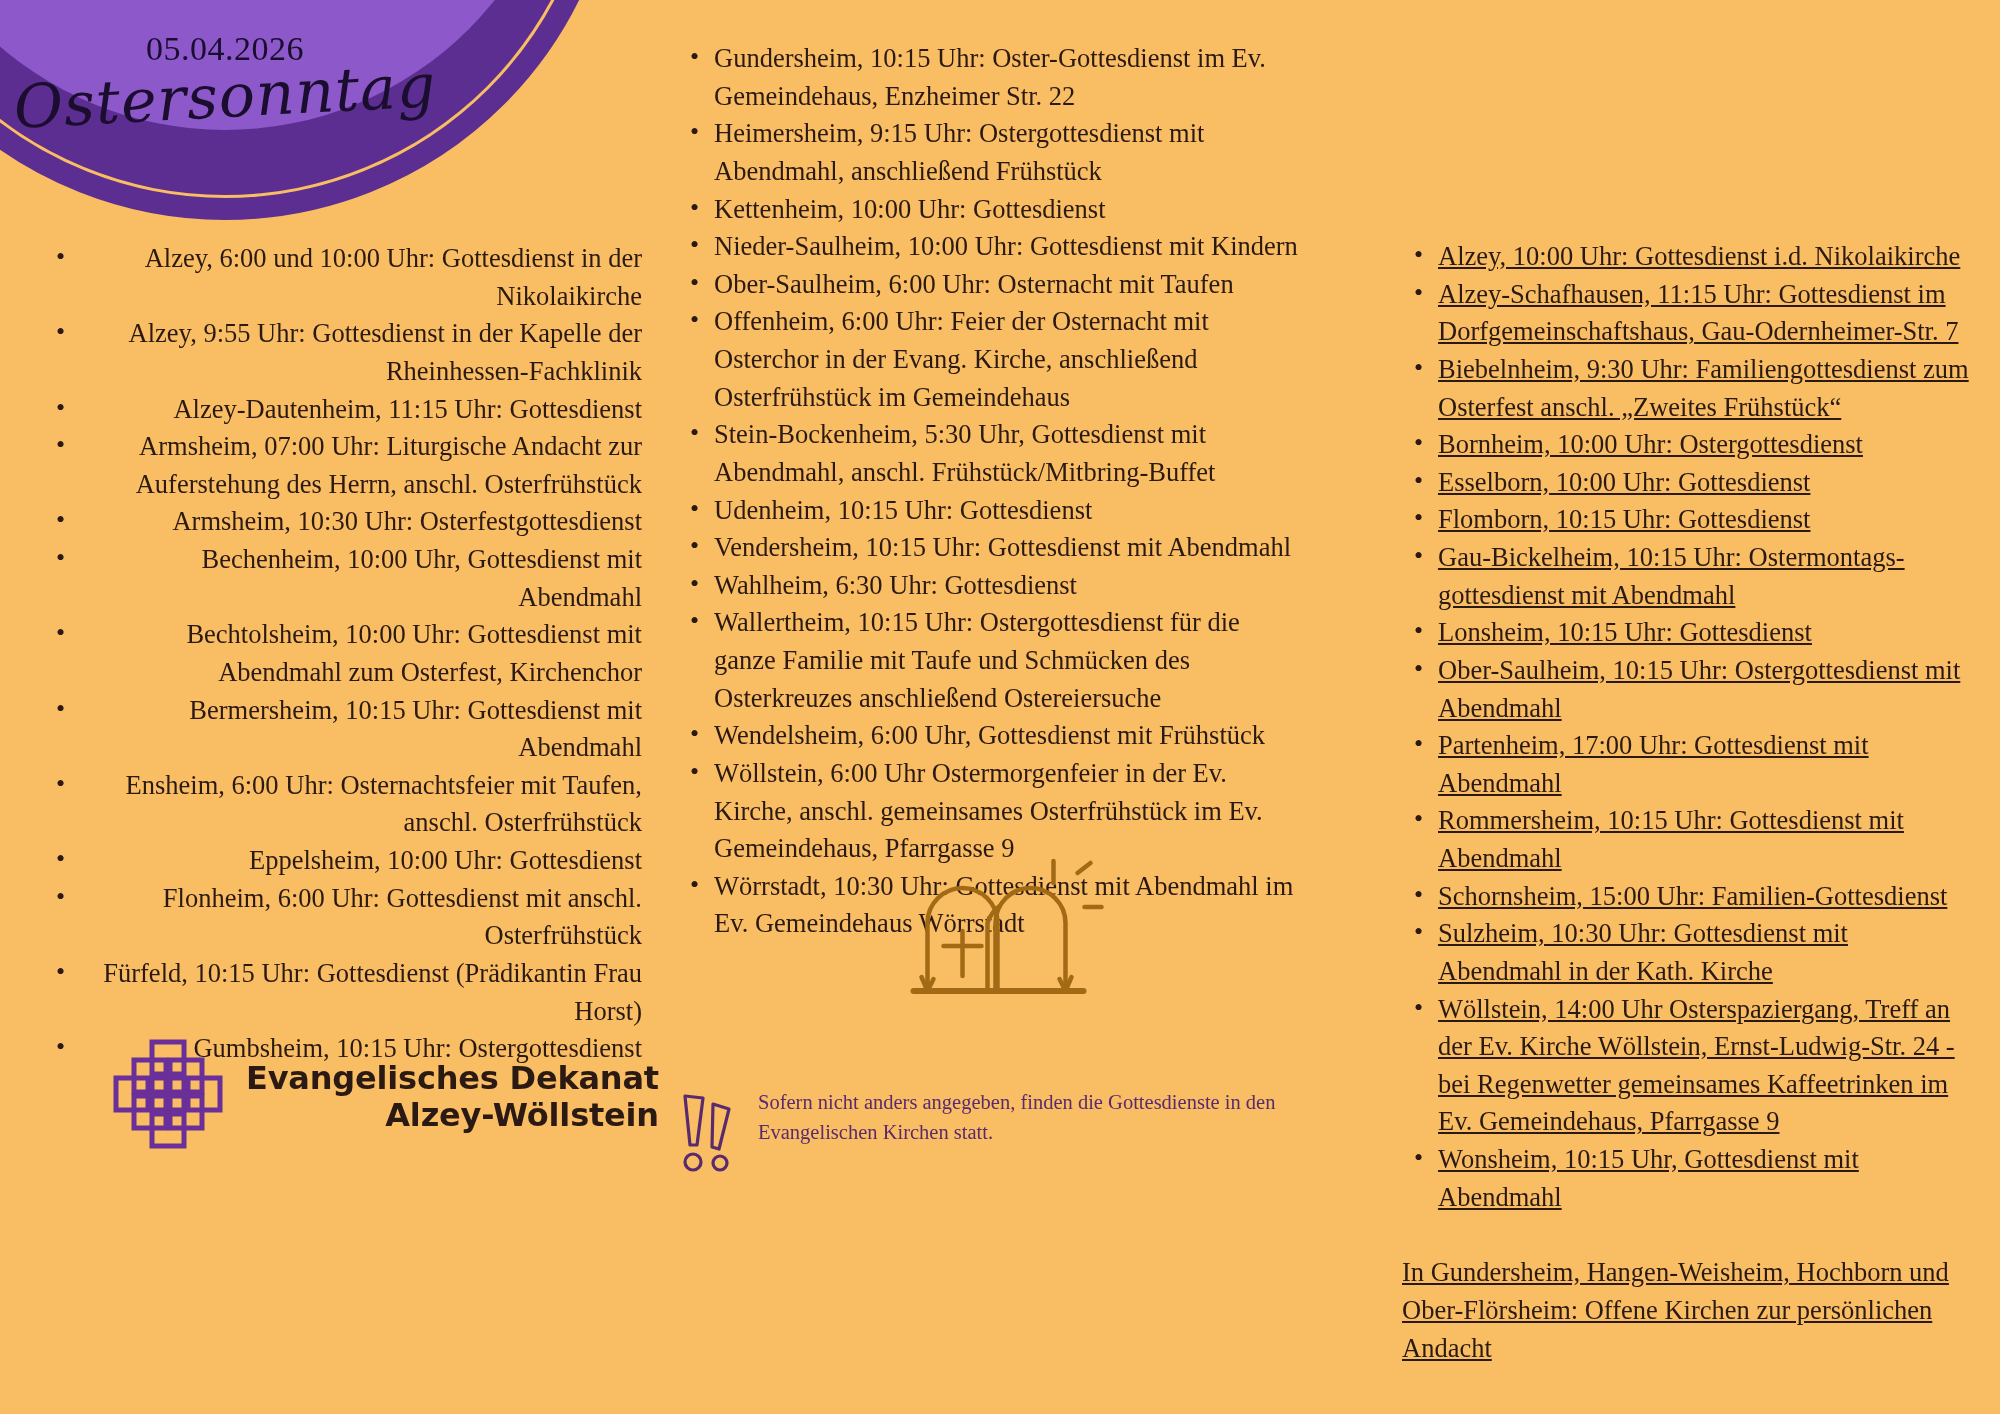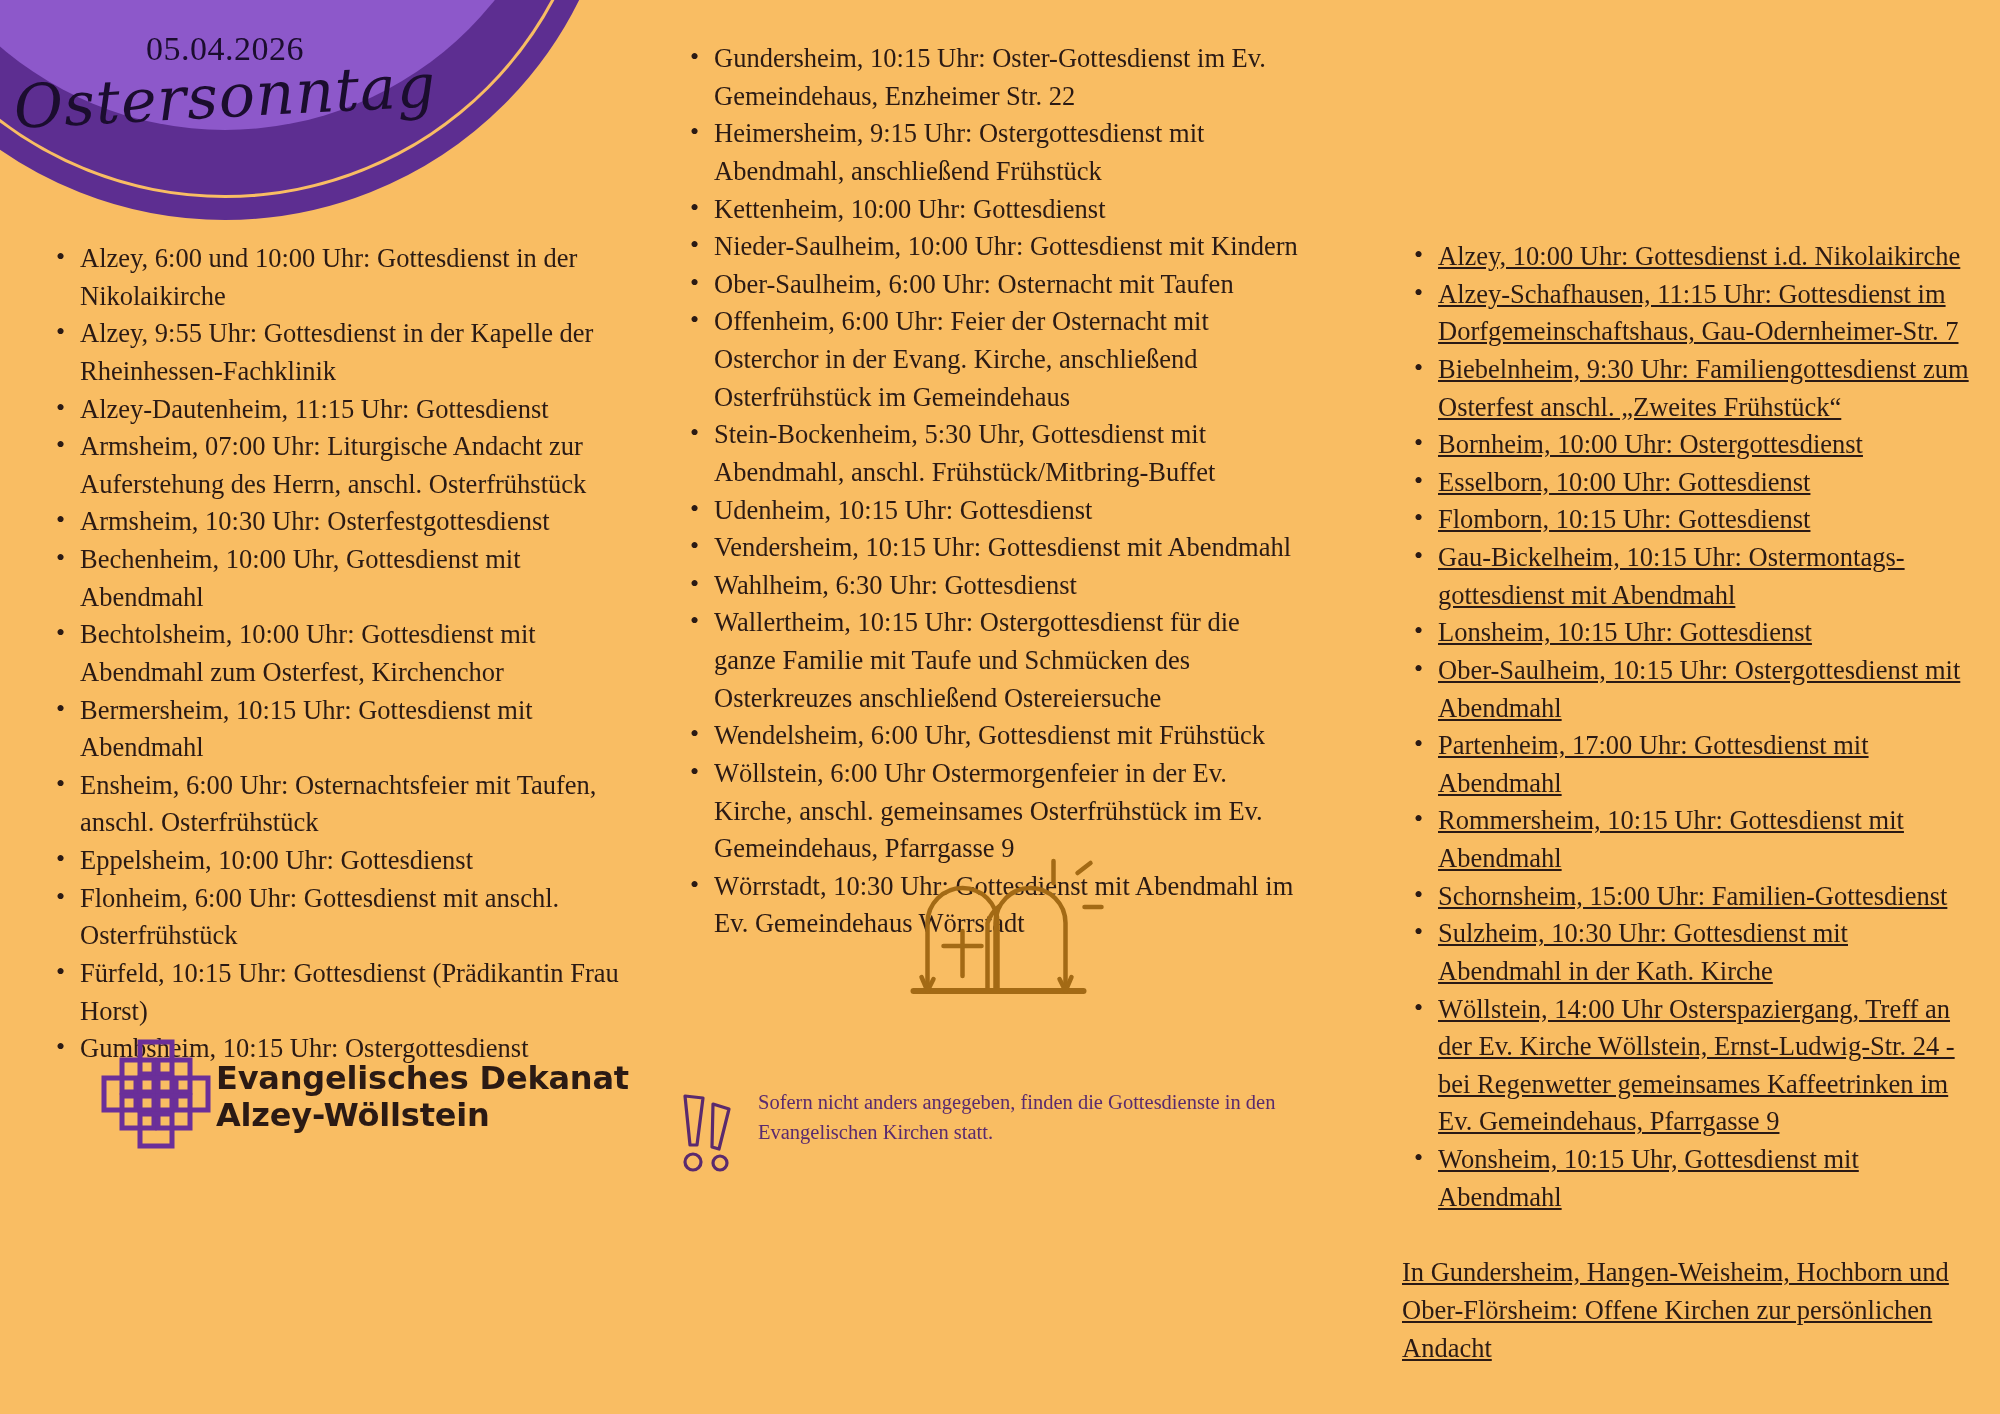--- a/index.html
+++ b/index.html
@@ -78,21 +78,21 @@
     position: absolute;
     inset: 0;
     display: flex;
     align-items: flex-start;
   }
   .col {
     position: relative;
     height: 1216px;
     padding: 0 26px;
   }
-  .col-left   { width: 666px; }
+  .col-left   { width: 666px; text-align: right; }
   .col-middle { width: 666px; }
   .col-right  { width: 668px; }
 
   ul.events {
     list-style: none;
     margin: 0;
     padding: 0;
   }
   ul.events li {
     position: relative;
@@ -116,24 +116,25 @@
   .col-middle ul.events{ margin-top: 40px; }
   .col-right ul.events { margin-top: 238px; }
 
   .col-left   { padding-left: 44px; padding-right: 24px;}
   .col-middle { padding-left: 12px; padding-right: 24px;}
   .col-right  { padding-left: 70px; padding-right: 26px; text-decoration: underline;}
 
   
   .logo-block {
     position: absolute;
-    left: 98px;
+    left: 110px;
     bottom: 58px;
     display: flex;
     align-items: center;
+    gap: 18px;
   }
   .logo-mark { flex: 0 0 auto; }
   .logo-text {
     font-family: "DejaVu Sans", "Liberation Sans", sans-serif;
     font-weight: bold;
     font-size: 32px;
     line-height: 1.16;
     color: #2b1a14;
     letter-spacing: -0.2px;
   }

